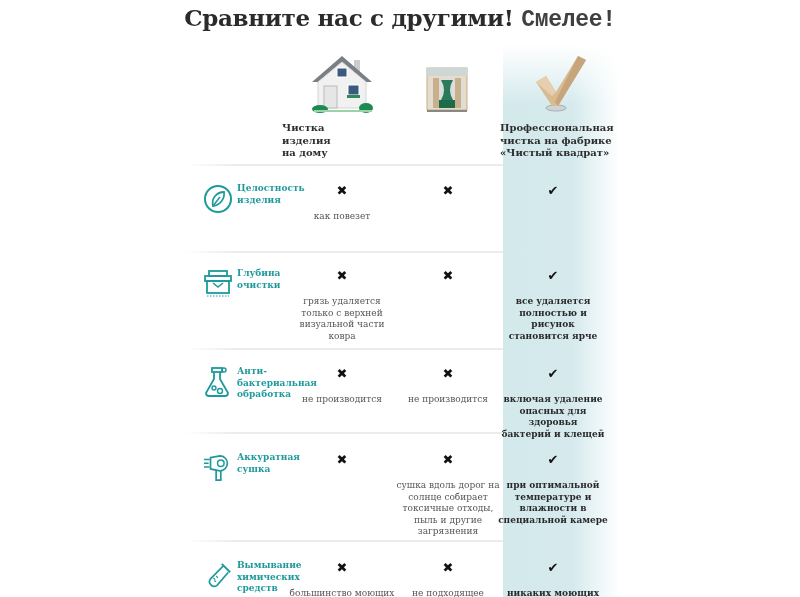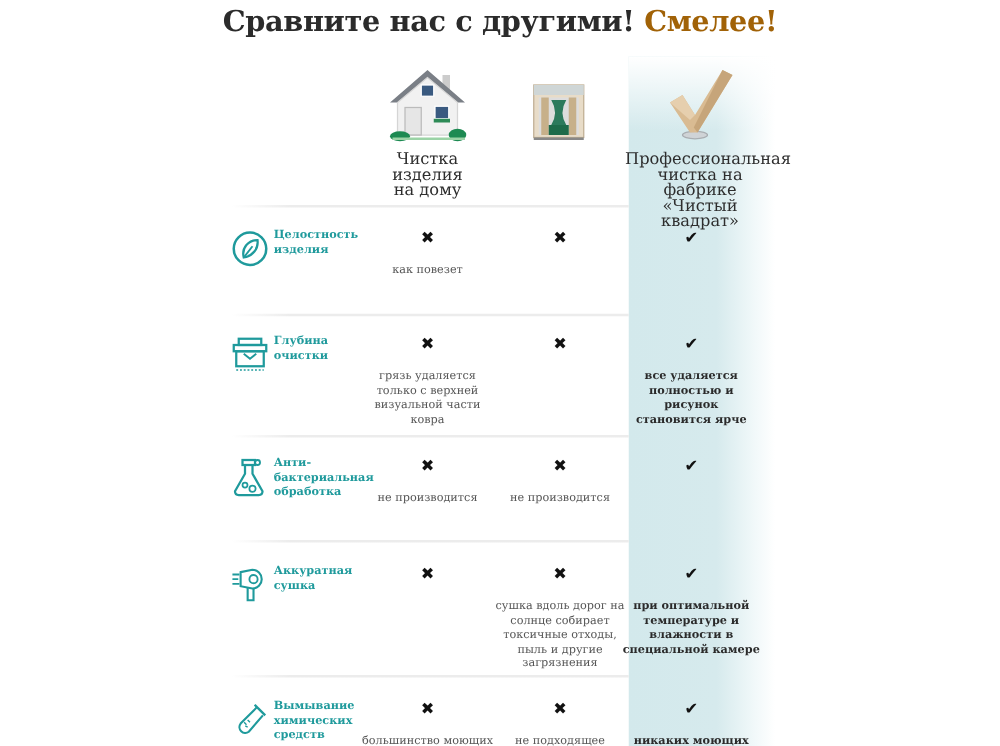--- a/index.html
+++ b/index.html
@@ -4,46 +4,46 @@
   <style>
     * { box-sizing: border-box; margin: 0; padding: 0; }
     html, body { width: 800px; height: 597px; overflow: hidden; background: #ffffff; }
     body { font-family: "DejaVu Serif", "Liberation Serif", serif; color: #333; position: relative; }
 
     .title {
       position: absolute; top: 4px; left: 0; width: 800px; text-align: center;
       font-family: "DejaVu Serif", serif; font-weight: bold; font-size: 23px; color: #2b2b2b;
       letter-spacing: -0.3px;
     }
-    .title .accent { color: #a16207; }
+    .title .accent { color: #404040; font-family: Liberation Mono, monospace; }
 
     .highlight-col {
       position: absolute; left: 503px; top: 45px; width: 117px; height: 552px;
       background: linear-gradient(to right, #d3e9ec 0%, #d6eaed 60%, rgba(230,243,245,0.6) 85%, rgba(255,255,255,0) 100%);
     }
     .highlight-col::before {
       content: ""; position: absolute; left: 0; top: 0; width: 100%; height: 60px;
       background: linear-gradient(to bottom, #fff 0%, rgba(255,255,255,0) 100%);
     }
 
     .col-head {
-      position: absolute; top: 52px; width: 120px; text-align: center;
-      font-size: 13px; font-weight: normal; line-height: 12.5px; color: #2d2d2d;
+      position: absolute; top: 52px; width: 120px; 
+      font-size: 10px; font-weight: bold; line-height: 12.5px; color: #2d2d2d;
     }
     .col-head .pic { height: 62px; display: flex; align-items: flex-end; justify-content: center; margin-bottom: 8px; }
     .col-head .label { white-space: pre-line; }
 
     .divider {
       position: absolute; left: 185px; width: 318px; height: 2px;
       background: linear-gradient(to right, rgba(235,235,235,0) 0%, #ececec 15%, #ececec 100%);
     }
 
     .row { position: absolute; left: 0; width: 800px; }
     .feature {
-      position: absolute; left: 185px; width: 115px; display: flex; align-items: flex-start;
+      position: absolute; left: 203px; width: 115px; display: flex; align-items: flex-start;
     }
     .feature .ficon { width: 30px; height: 32px; flex: 0 0 30px; margin-right: 4px; }
     .feature .fname {
       font-size: 9px; font-weight: bold; color: #1f9a9c; line-height: 11.5px; white-space: pre-line;
     }
     .cell {
       position: absolute; width: 110px; text-align: center; font-size: 9px; color: #555; line-height: 11.5px;
     }
     .cell .mark { font-size: 13px; color: #111; font-weight: bold; display: block; height: 16px; line-height: 16px; margin-bottom: 4px; font-family: "DejaVu Sans", sans-serif; }
     .cell.pro { color: #2a2a2a; font-weight: bold; }
@@ -182,20 +182,23 @@
   <div class="cell" style="left:287px;">
       <span class="mark">✖</span>
       <span class="txt">не производится</span>
     </div>
   <div class="cell" style="left:393px;">
       <span class="mark">✖</span>
       <span class="txt">не производится</span>
     </div>
   <div class="cell pro" style="left:498px;">
       <span class="mark">✔</span>
+      <span class="txt">включая удаление
+опасных для здоровья
+бактерий и клещей</span>
     </div>
 </div>
 
 <div class="divider" style="top:432px;"></div>
 
 <div class="row" style="top:452px;">
   <div class="feature">
     <svg class="ficon" viewBox="0 0 32 30">
       <path d="M1 6 H7 M1 10 H6 M1 14 H7" stroke="#1f9a9c" stroke-width="1.6"></path>
       <path d="M8 4 L18 2 A8 8 0 0 1 18 18 L8 16 Z" fill="none" stroke="#1f9a9c" stroke-width="1.8"></path>

